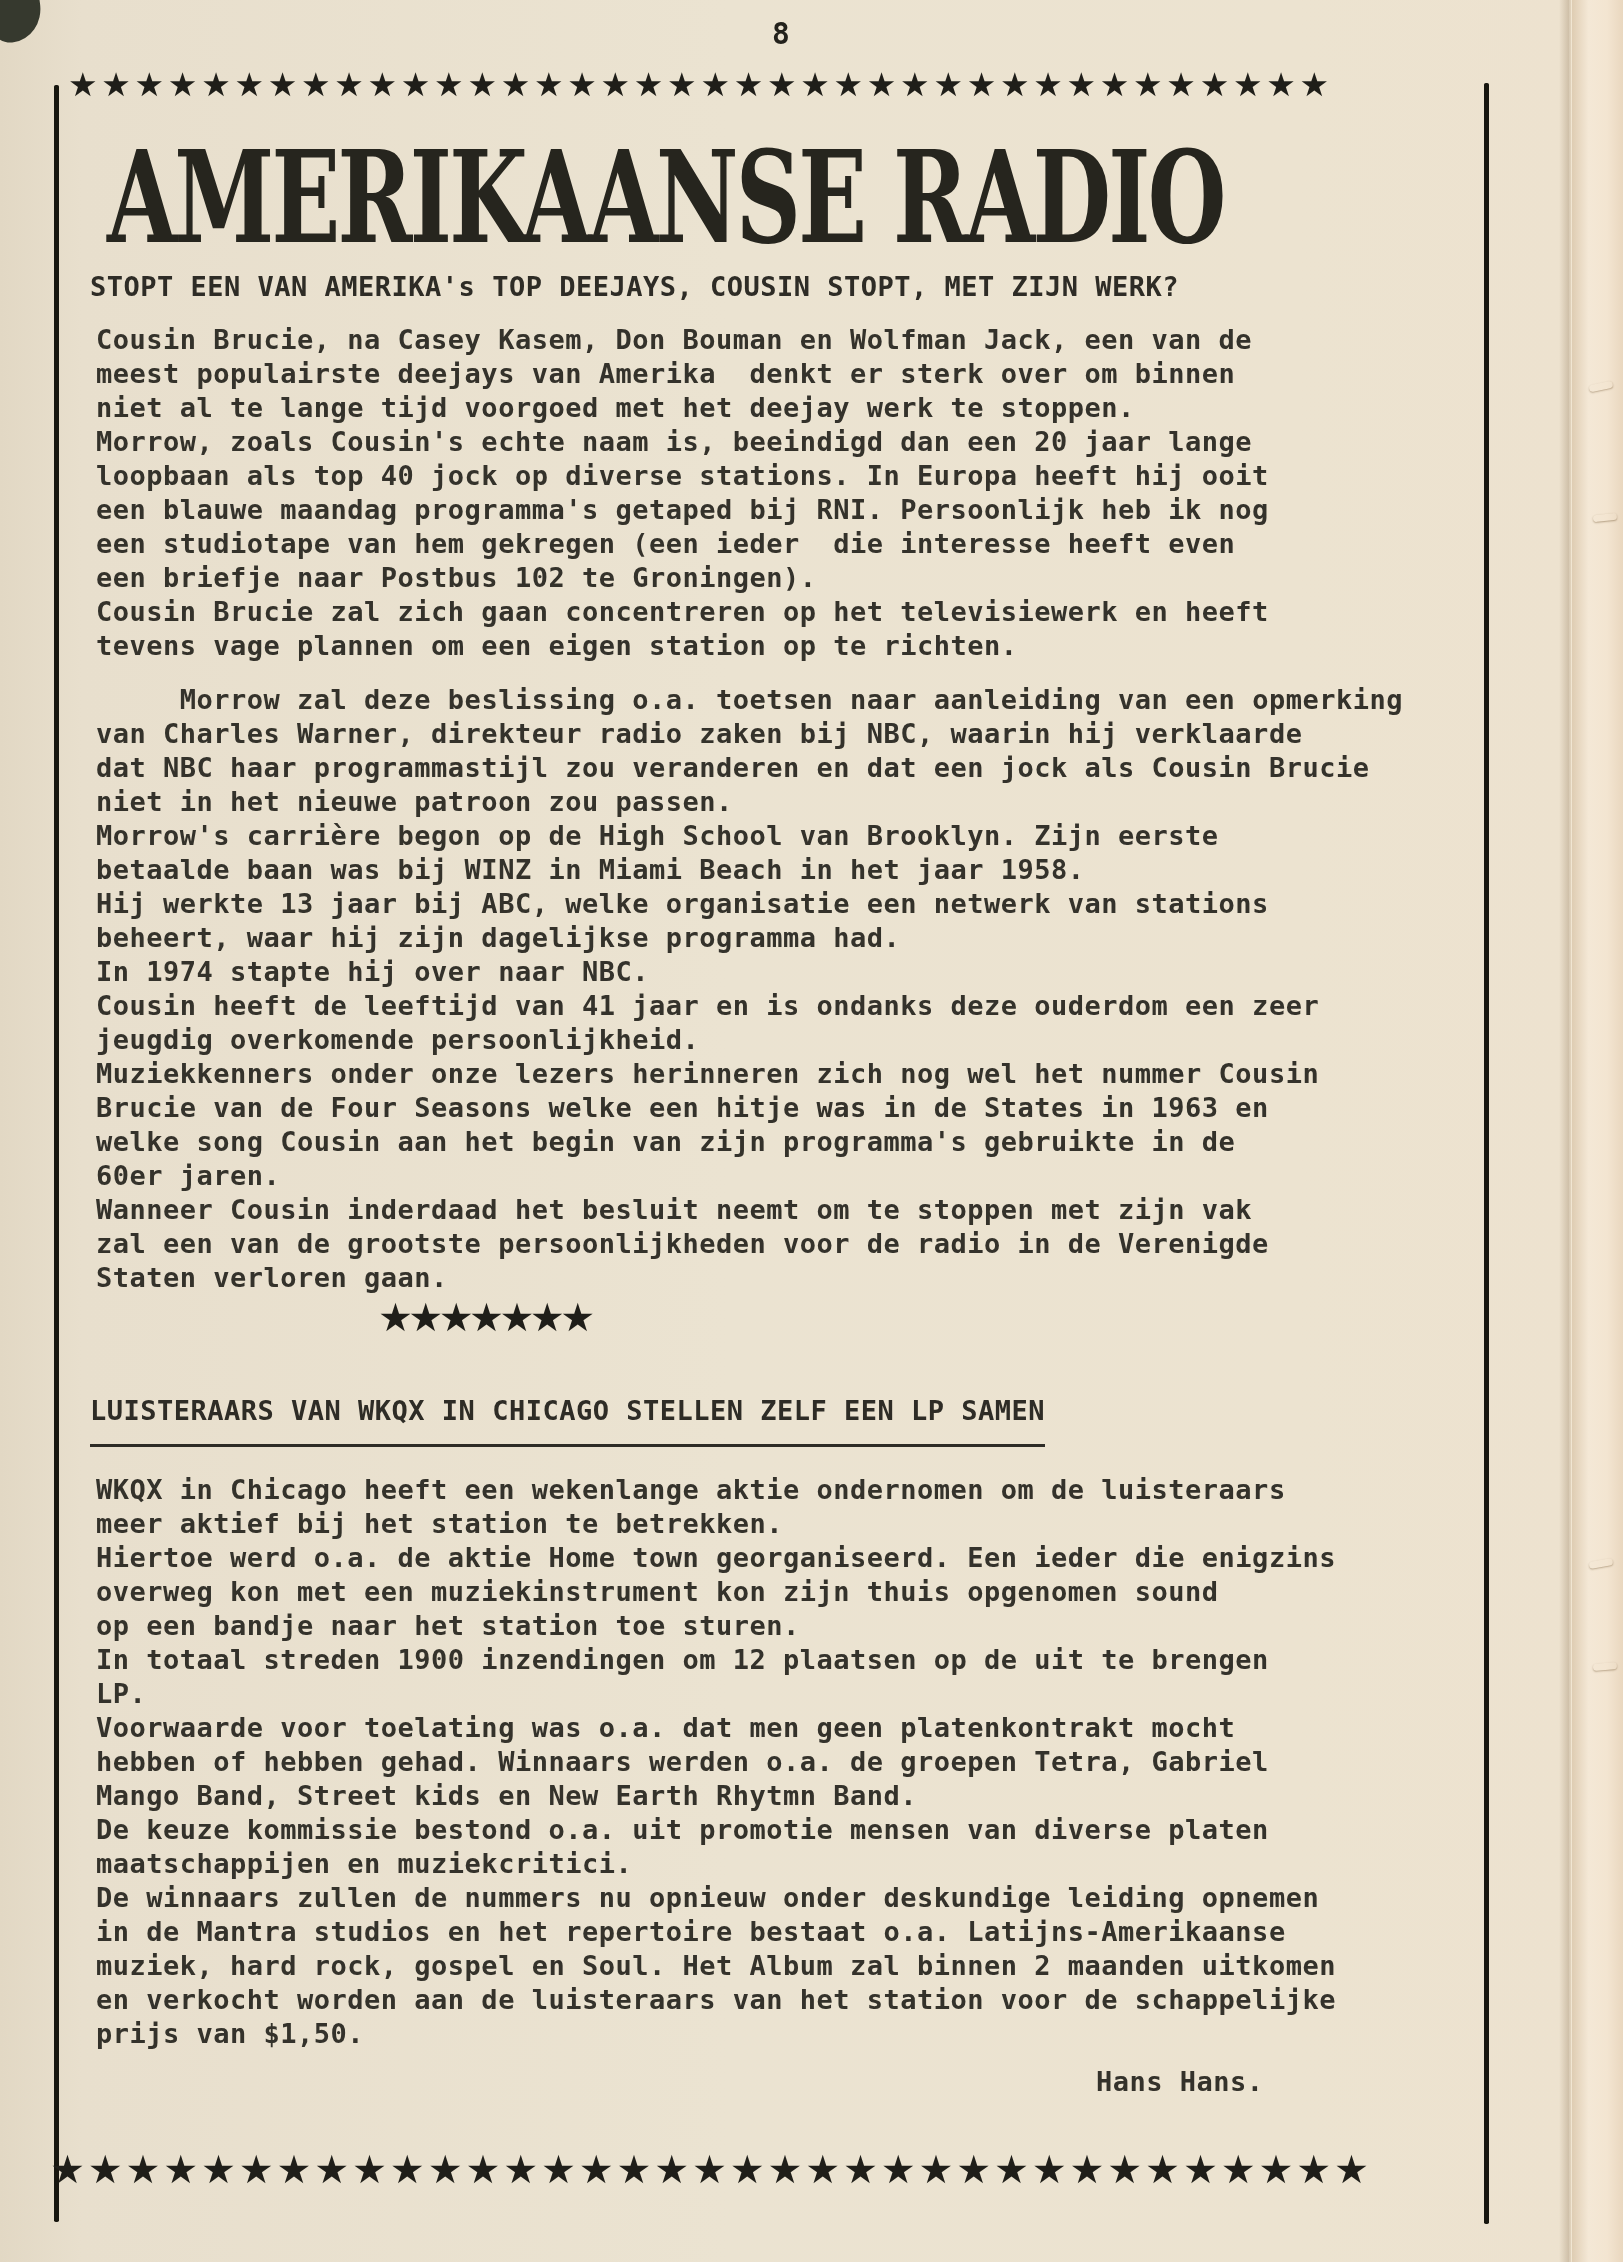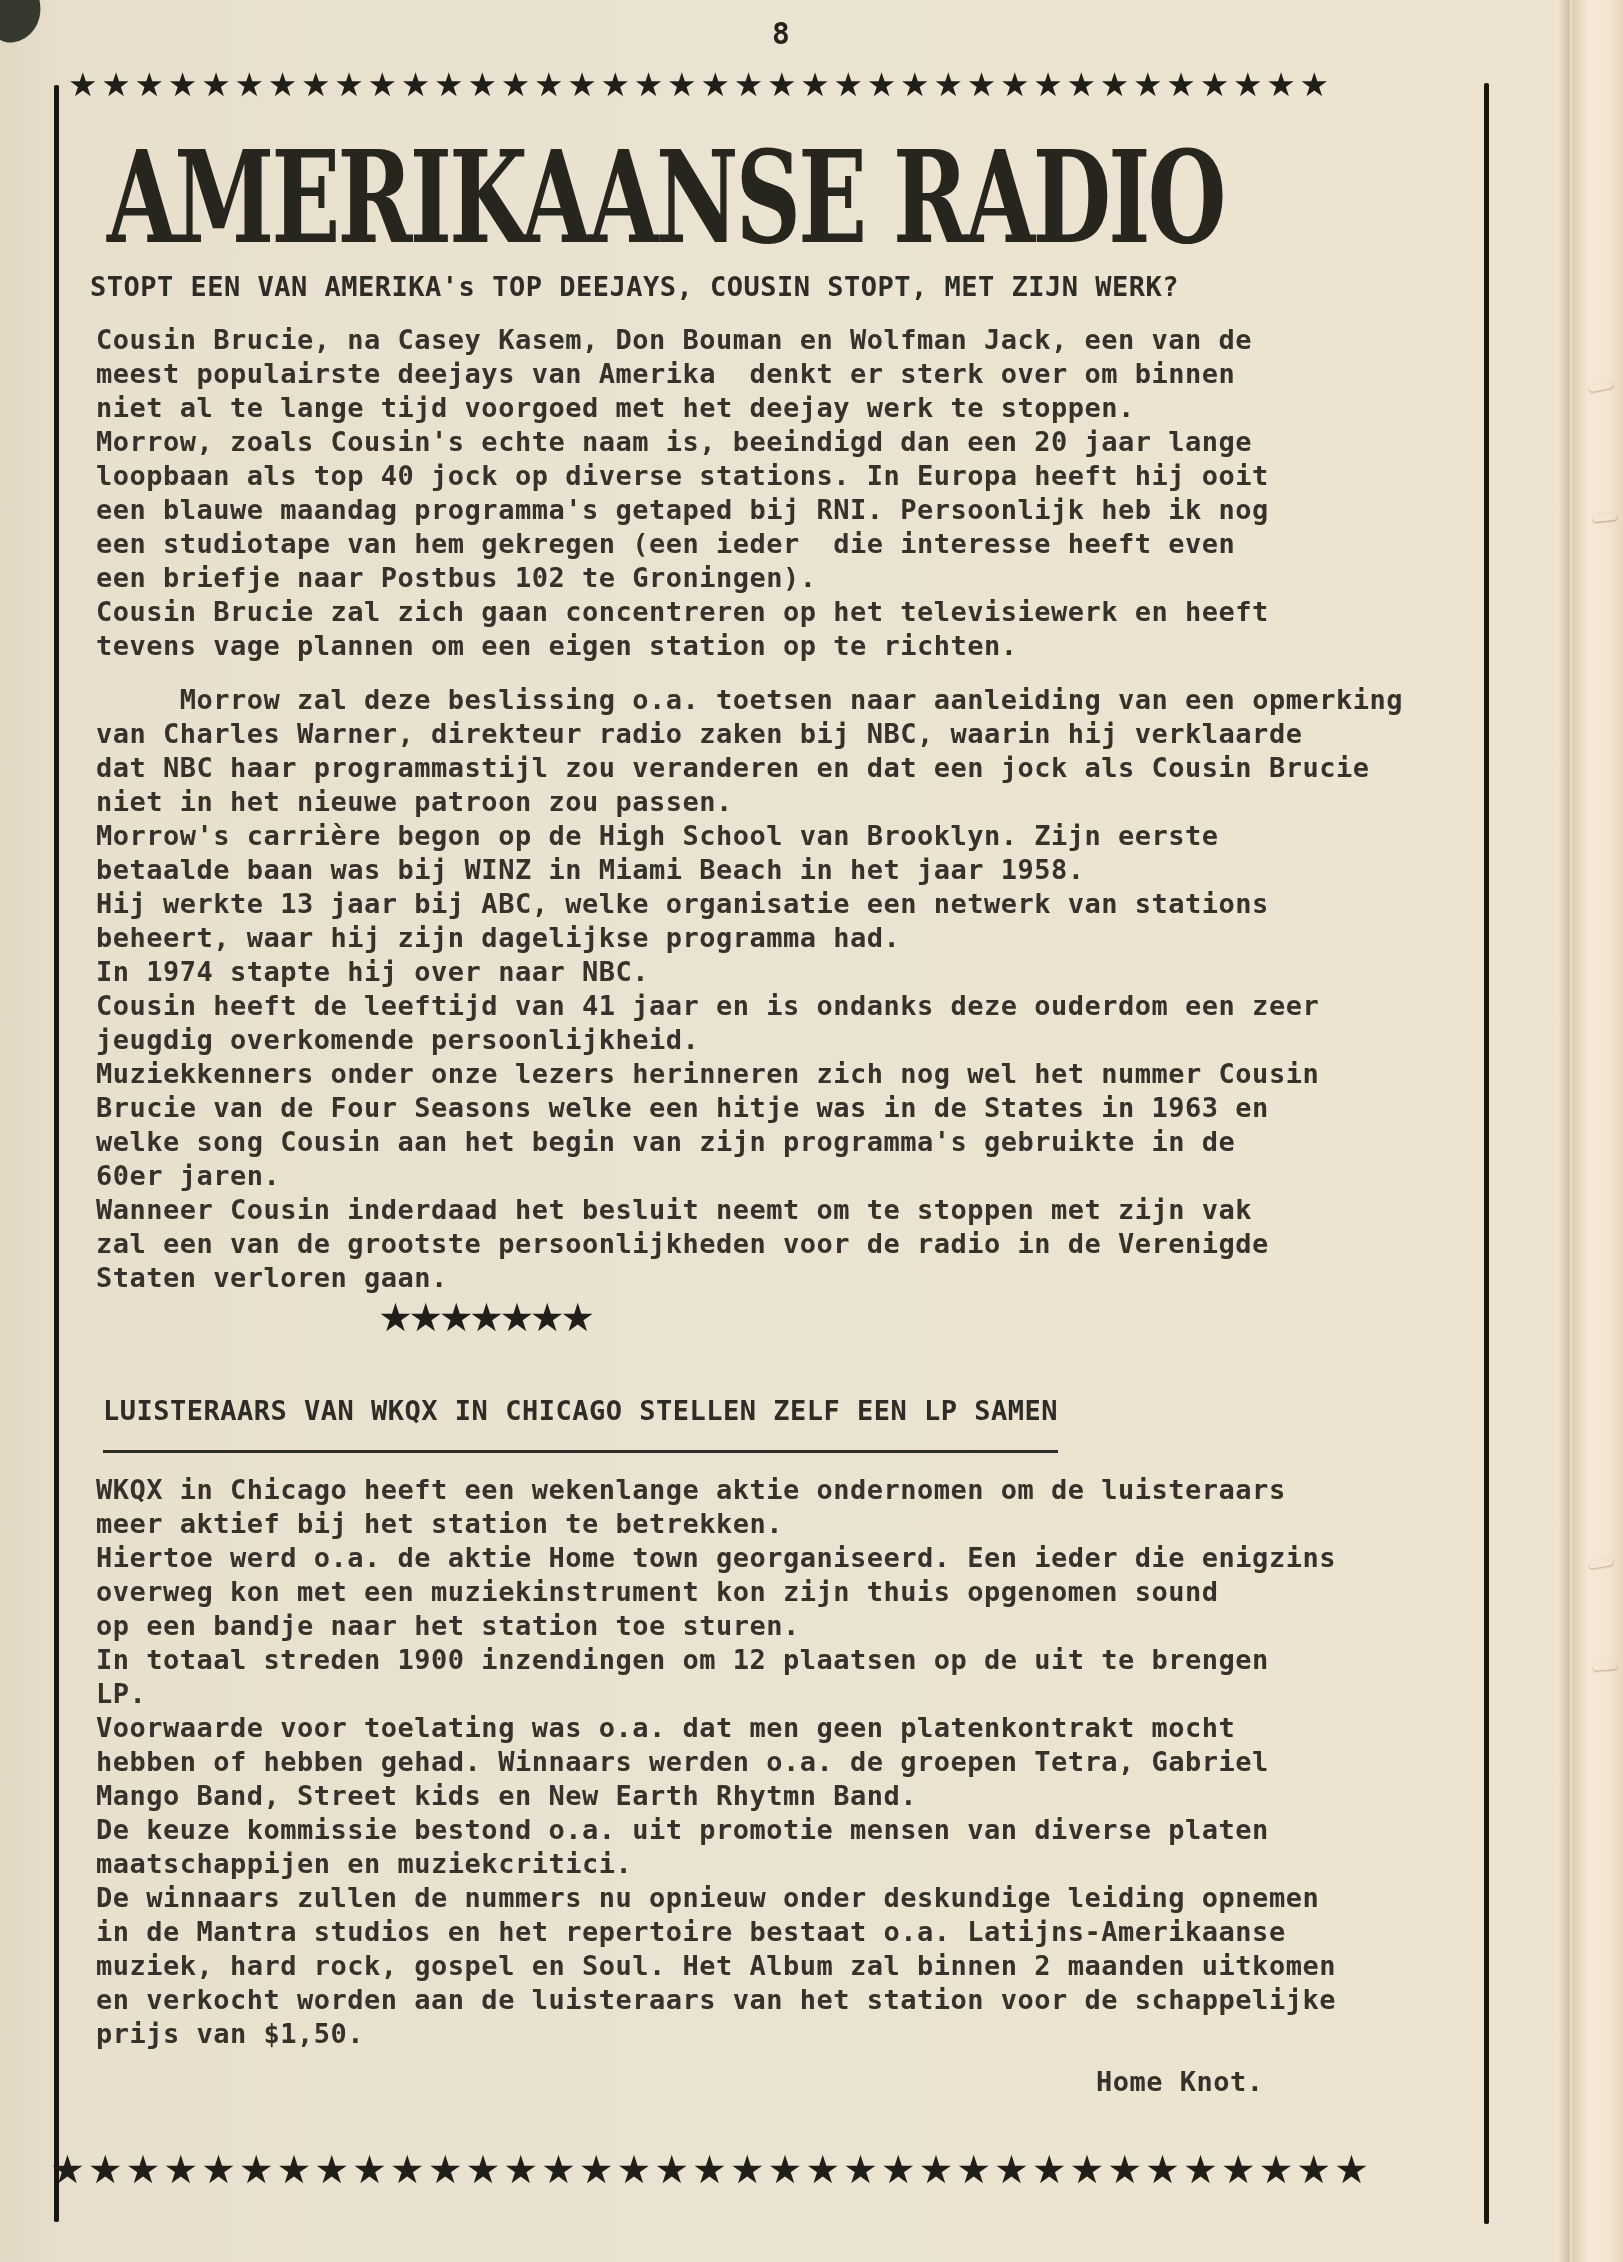--- a/index.html
+++ b/index.html
@@ -58,21 +58,21 @@
     position:absolute;left:96px;width:1347px;
     font-size:27px;font-weight:700;line-height:34px;letter-spacing:0.5px;
     white-space:pre-wrap;color:#34322b;
   }
   .p1{top:323px;}
   .p2{top:683px;}
   .p3{top:1473px;}
   .section-heading{
     position:absolute;left:90px;top:1395px;
     font-size:27px;font-weight:700;letter-spacing:0.5px;white-space:nowrap;color:#2e2c26;
-    border-bottom:3.7px solid #2e2c26;padding-bottom:24px;margin-left:13px;
+    border-bottom:3.7px solid #2e2c26;padding-bottom:18px;
   }
   .signature{
     position:absolute;left:1096px;top:2066px;
     font-size:27px;font-weight:700;letter-spacing:0.5px;white-space:nowrap;color:#34322b;
   }
 </style>
 </head>
 <body>
 
 <div class="page">
@@ -136,21 +136,21 @@
 hebben of hebben gehad. Winnaars werden o.a. de groepen Tetra, Gabriel
 Mango Band, Street kids en New Earth Rhytmn Band.
 De keuze kommissie bestond o.a. uit promotie mensen van diverse platen
 maatschappijen en muziekcritici.
 De winnaars zullen de nummers nu opnieuw onder deskundige leiding opnemen
 in de Mantra studios en het repertoire bestaat o.a. Latijns-Amerikaanse
 muziek, hard rock, gospel en Soul. Het Album zal binnen 2 maanden uitkomen
 en verkocht worden aan de luisteraars van het station voor de schappelijke
 prijs van $1,50.</div>
 
-  <div class="signature">Home Knot.</div>
+  <div class="signature">Hans Hans.</div>
 
   <div class="star-row stars-bottom">★★★★★★★★★★★★★★★★★★★★★★★★★★★★★★★★★★★</div>
 
   <div class="stitch" style="left:1589px;top:383px;transform:rotate(-12deg);"></div>
   <div class="stitch" style="left:1593px;top:514px;transform:rotate(-6deg);"></div>
   <div class="stitch" style="left:1589px;top:1560px;transform:rotate(-10deg);"></div>
   <div class="stitch" style="left:1593px;top:1663px;transform:rotate(-5deg);"></div>
 
 </div>
 

